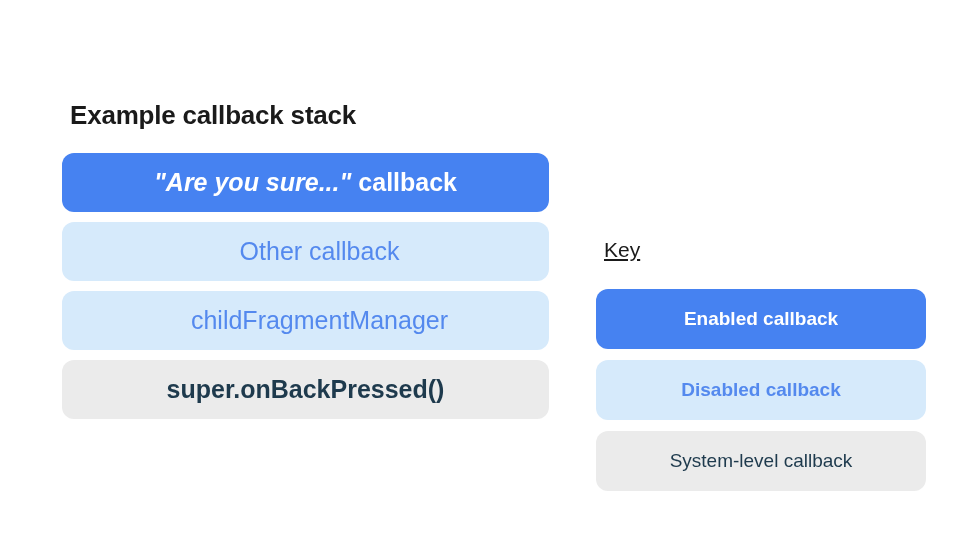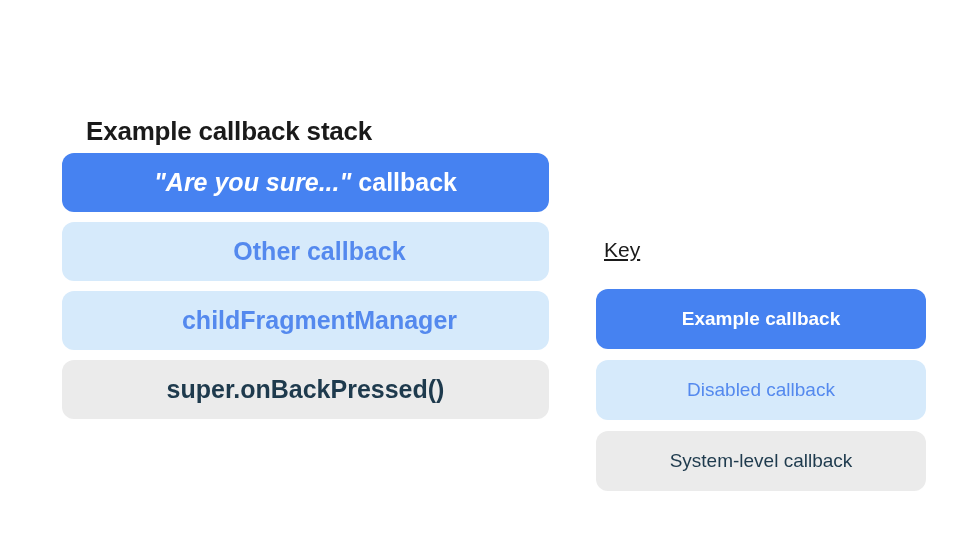--- a/index.html
+++ b/index.html
@@ -18,21 +18,21 @@
     width: 960px;
     height: 540px;
     background: var(--page-bg, #ffffff);
   }
 
   
   .stack-title {
     position: absolute;
     left: 70px;
     top: 100px;
-    margin: 16px;
+    margin: 0;
     font-size: 26px;
     font-weight: 600;
     letter-spacing: -0.2px;
     color: var(--heading-text, #1a1a1a);
   }
   .stack {
     position: absolute;
     left: 62px;
     top: 153px;
     width: 487px;
@@ -50,21 +50,21 @@
     white-space: pre;
   }
   .bar.enabled {
     background: var(--enabled-bg, #4682F1);
     color: var(--enabled-text, #ffffff);
     font-weight: bold;
   }
   .bar.disabled {
     background: var(--disabled-bg, #D6EAFB);
     color: var(--disabled-text, #5489EE);
-    font-weight: bold;
+    font-weight: normal;
     padding-left: 28px;
   }
   .bar.system {
     background: var(--system-bg, #EBEBEB);
     color: var(--system-text, #1E3A4D);
     font-weight: bold;
   }
   .italic {
     font-style: italic;
   }
@@ -97,21 +97,21 @@
     font-size: 19px;
   }
   .key-box.enabled {
     background: var(--enabled-bg, #4682F1);
     color: var(--enabled-text, #ffffff);
     font-weight: bold;
   }
   .key-box.disabled {
     background: var(--disabled-bg, #D6EAFB);
     color: var(--disabled-text, #5489EE);
-    font-weight: normal;
+    font-weight: bold;
   }
   .key-box.system {
     background: var(--system-bg, #EBEBEB);
     color: var(--system-text, #1E3A4D);
     font-weight: normal;
   }
 </style>
 </head>
 <body>
 
@@ -124,18 +124,18 @@
       <span class="italic">"Are you sure..."</span><span> callback</span>
     </div>
     <div class="bar disabled">Other callback</div>
     <div class="bar disabled">childFragmentManager</div>
     <div class="bar system">super.onBackPressed()</div>
   </div>
 
   <div class="key-title">Key</div>
 
   <div class="key-list">
-    <div class="key-box enabled">Example callback</div>
+    <div class="key-box enabled">Enabled callback</div>
     <div class="key-box disabled">Disabled callback</div>
     <div class="key-box system">System-level callback</div>
   </div>
 
 </div>
 
 </body></html>

